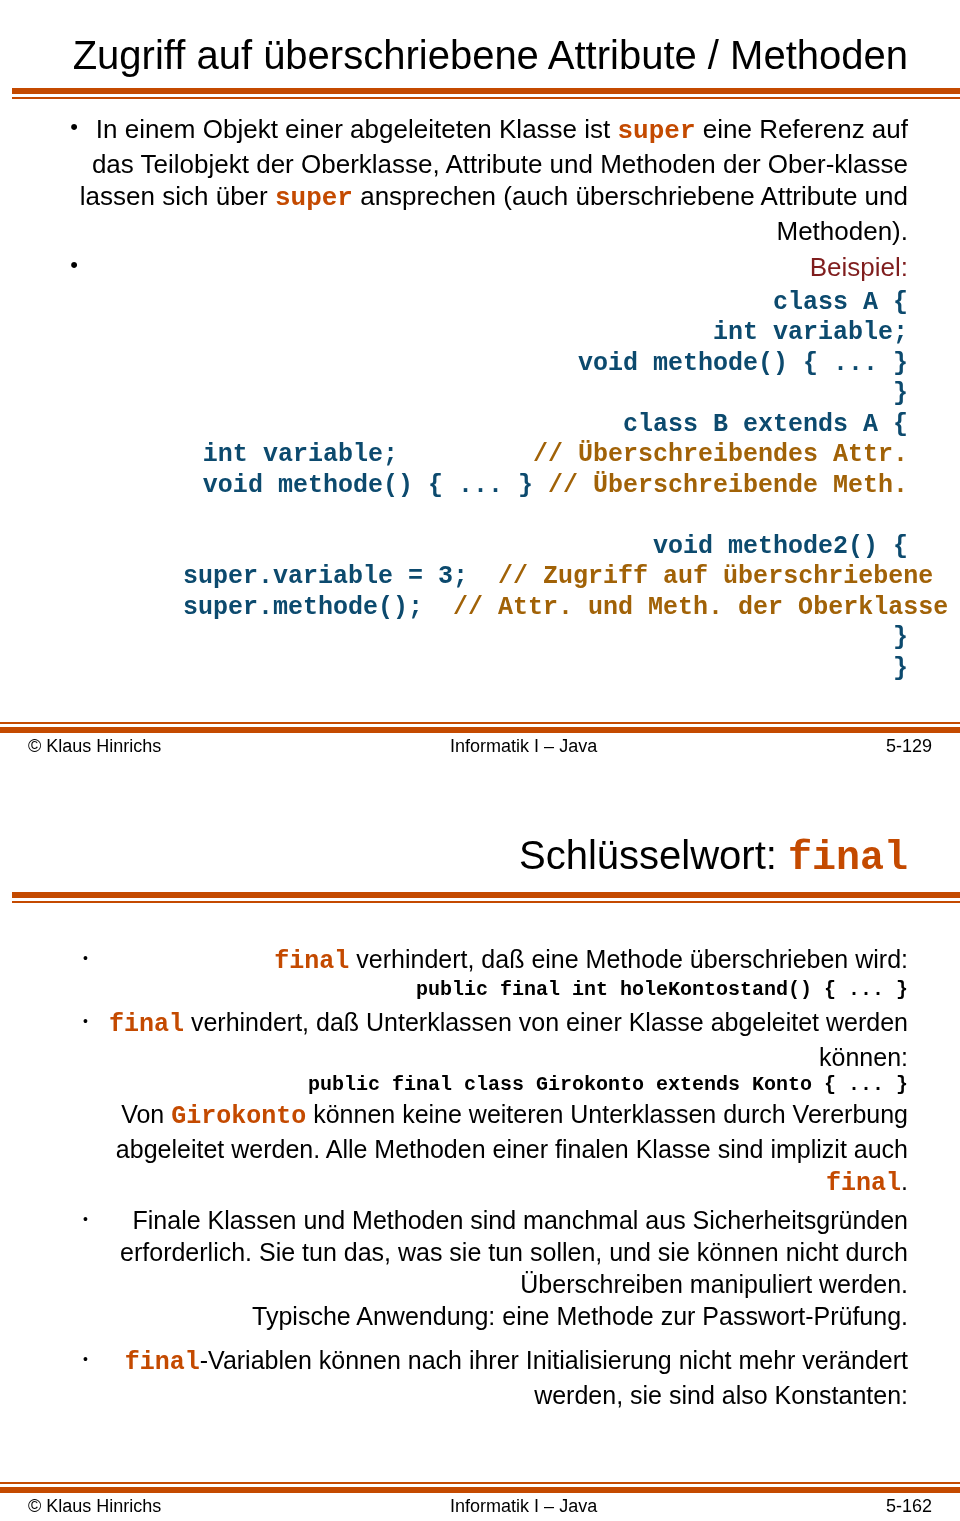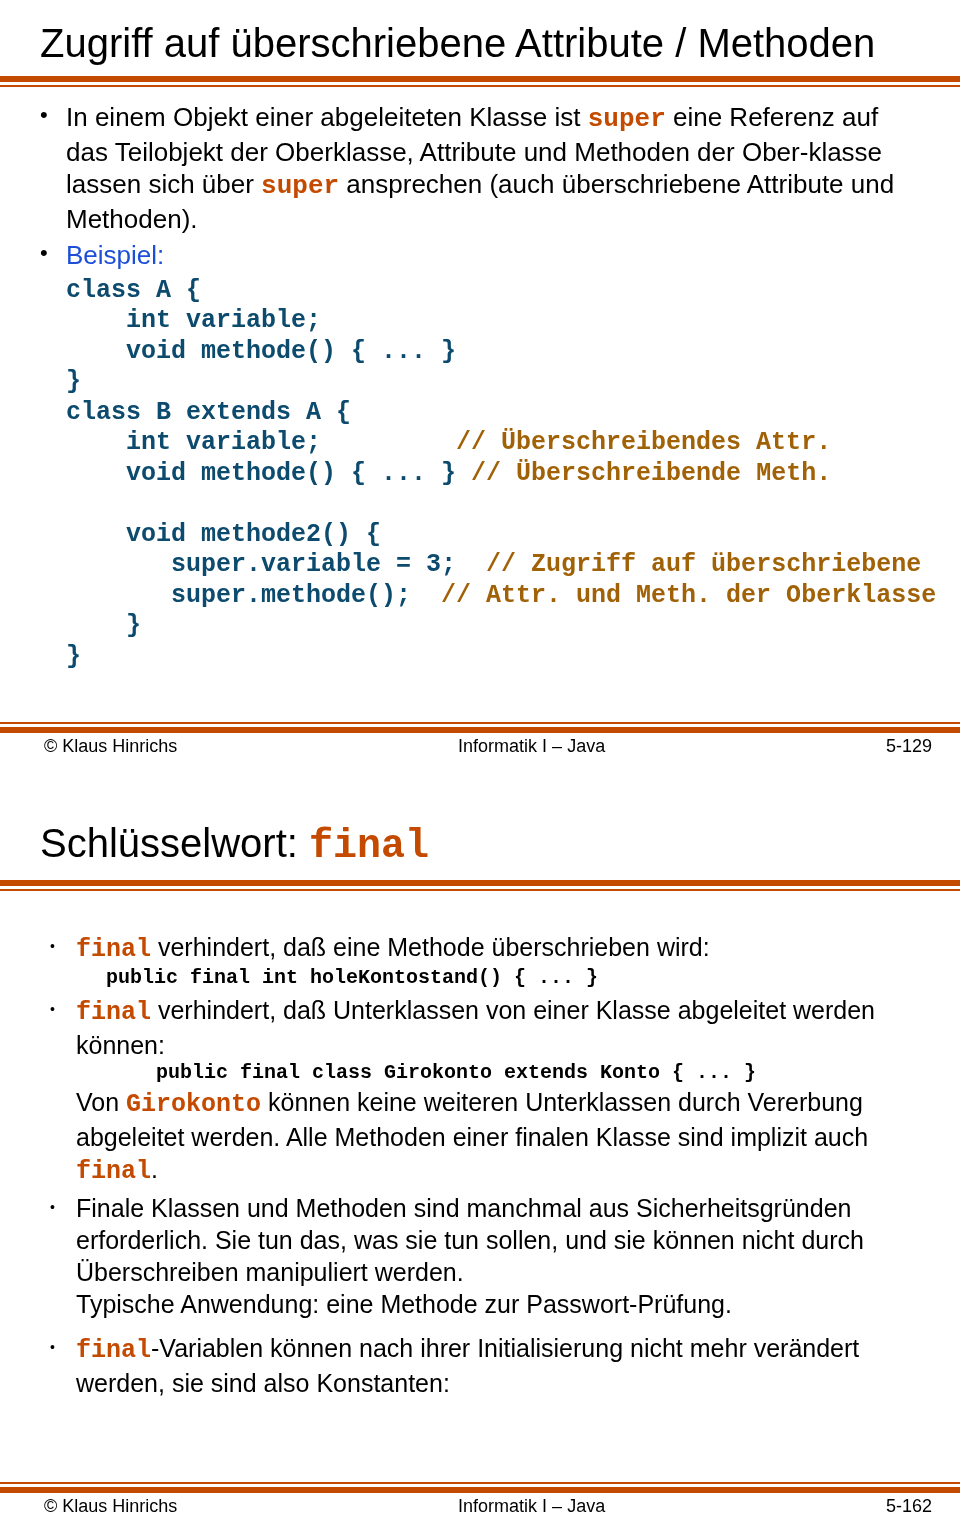--- a/index.html
+++ b/index.html
@@ -5,21 +5,22 @@
   * { margin: 0; padding: 0; box-sizing: border-box; }
   body {
     width: 960px;
     font-family: Arial, Helvetica, sans-serif;
     background: #fff;
     color: #000;
   }
   .slide {
     width: 960px;
     position: relative;
-    padding: 0;
+    padding: 12px;
+    text-align: right;
   }
   .slide1 { height: 760px; }
   .slide2 { height: 760px; }
   .title-wrap {
     padding: 20px 40px 0 40px;
   }
   .title {
     font-size: 40px;
     font-weight: normal;
     line-height: 1.15;
@@ -61,21 +62,21 @@
     flex: 0 0 26px;
     font-size: 22px;
     line-height: 1.3;
   }
   .bul .txt { flex: 1; }
   .kw-inline {
     font-family: "Courier New", Courier, monospace;
     font-weight: bold;
     color: #c44a00;
   }
-  .blue { color: #1d4ed8; }
+  .blue { color: #7f1d1d; }
   .code {
     font-family: "Courier New", Courier, monospace;
     font-size: 25px;
     font-weight: bold;
     white-space: pre;
     line-height: 1.22;
     margin-left: 26px;
   }
   .code .or { color: #0c4a6e; }
   .code .bl { color: #a16207; }
@@ -103,21 +104,20 @@
     border-top: 6px solid #c44a00;
     width: 960px;
     margin-top: 3px;
   }
   .footer .row {
     display: flex;
     justify-content: space-between;
     align-items: center;
     padding: 3px 28px 3px 28px;
     font-size: 18px;
-    margin-left: 16px;
   }
   .footer .mid { font-size: 18px; }
 </style>
 </head>
 <body>
 
 <div class="slide slide1">
   <div class="title-wrap">
     <div class="title">Zugriff auf überschriebene Attribute / Methoden</div>
   </div>

